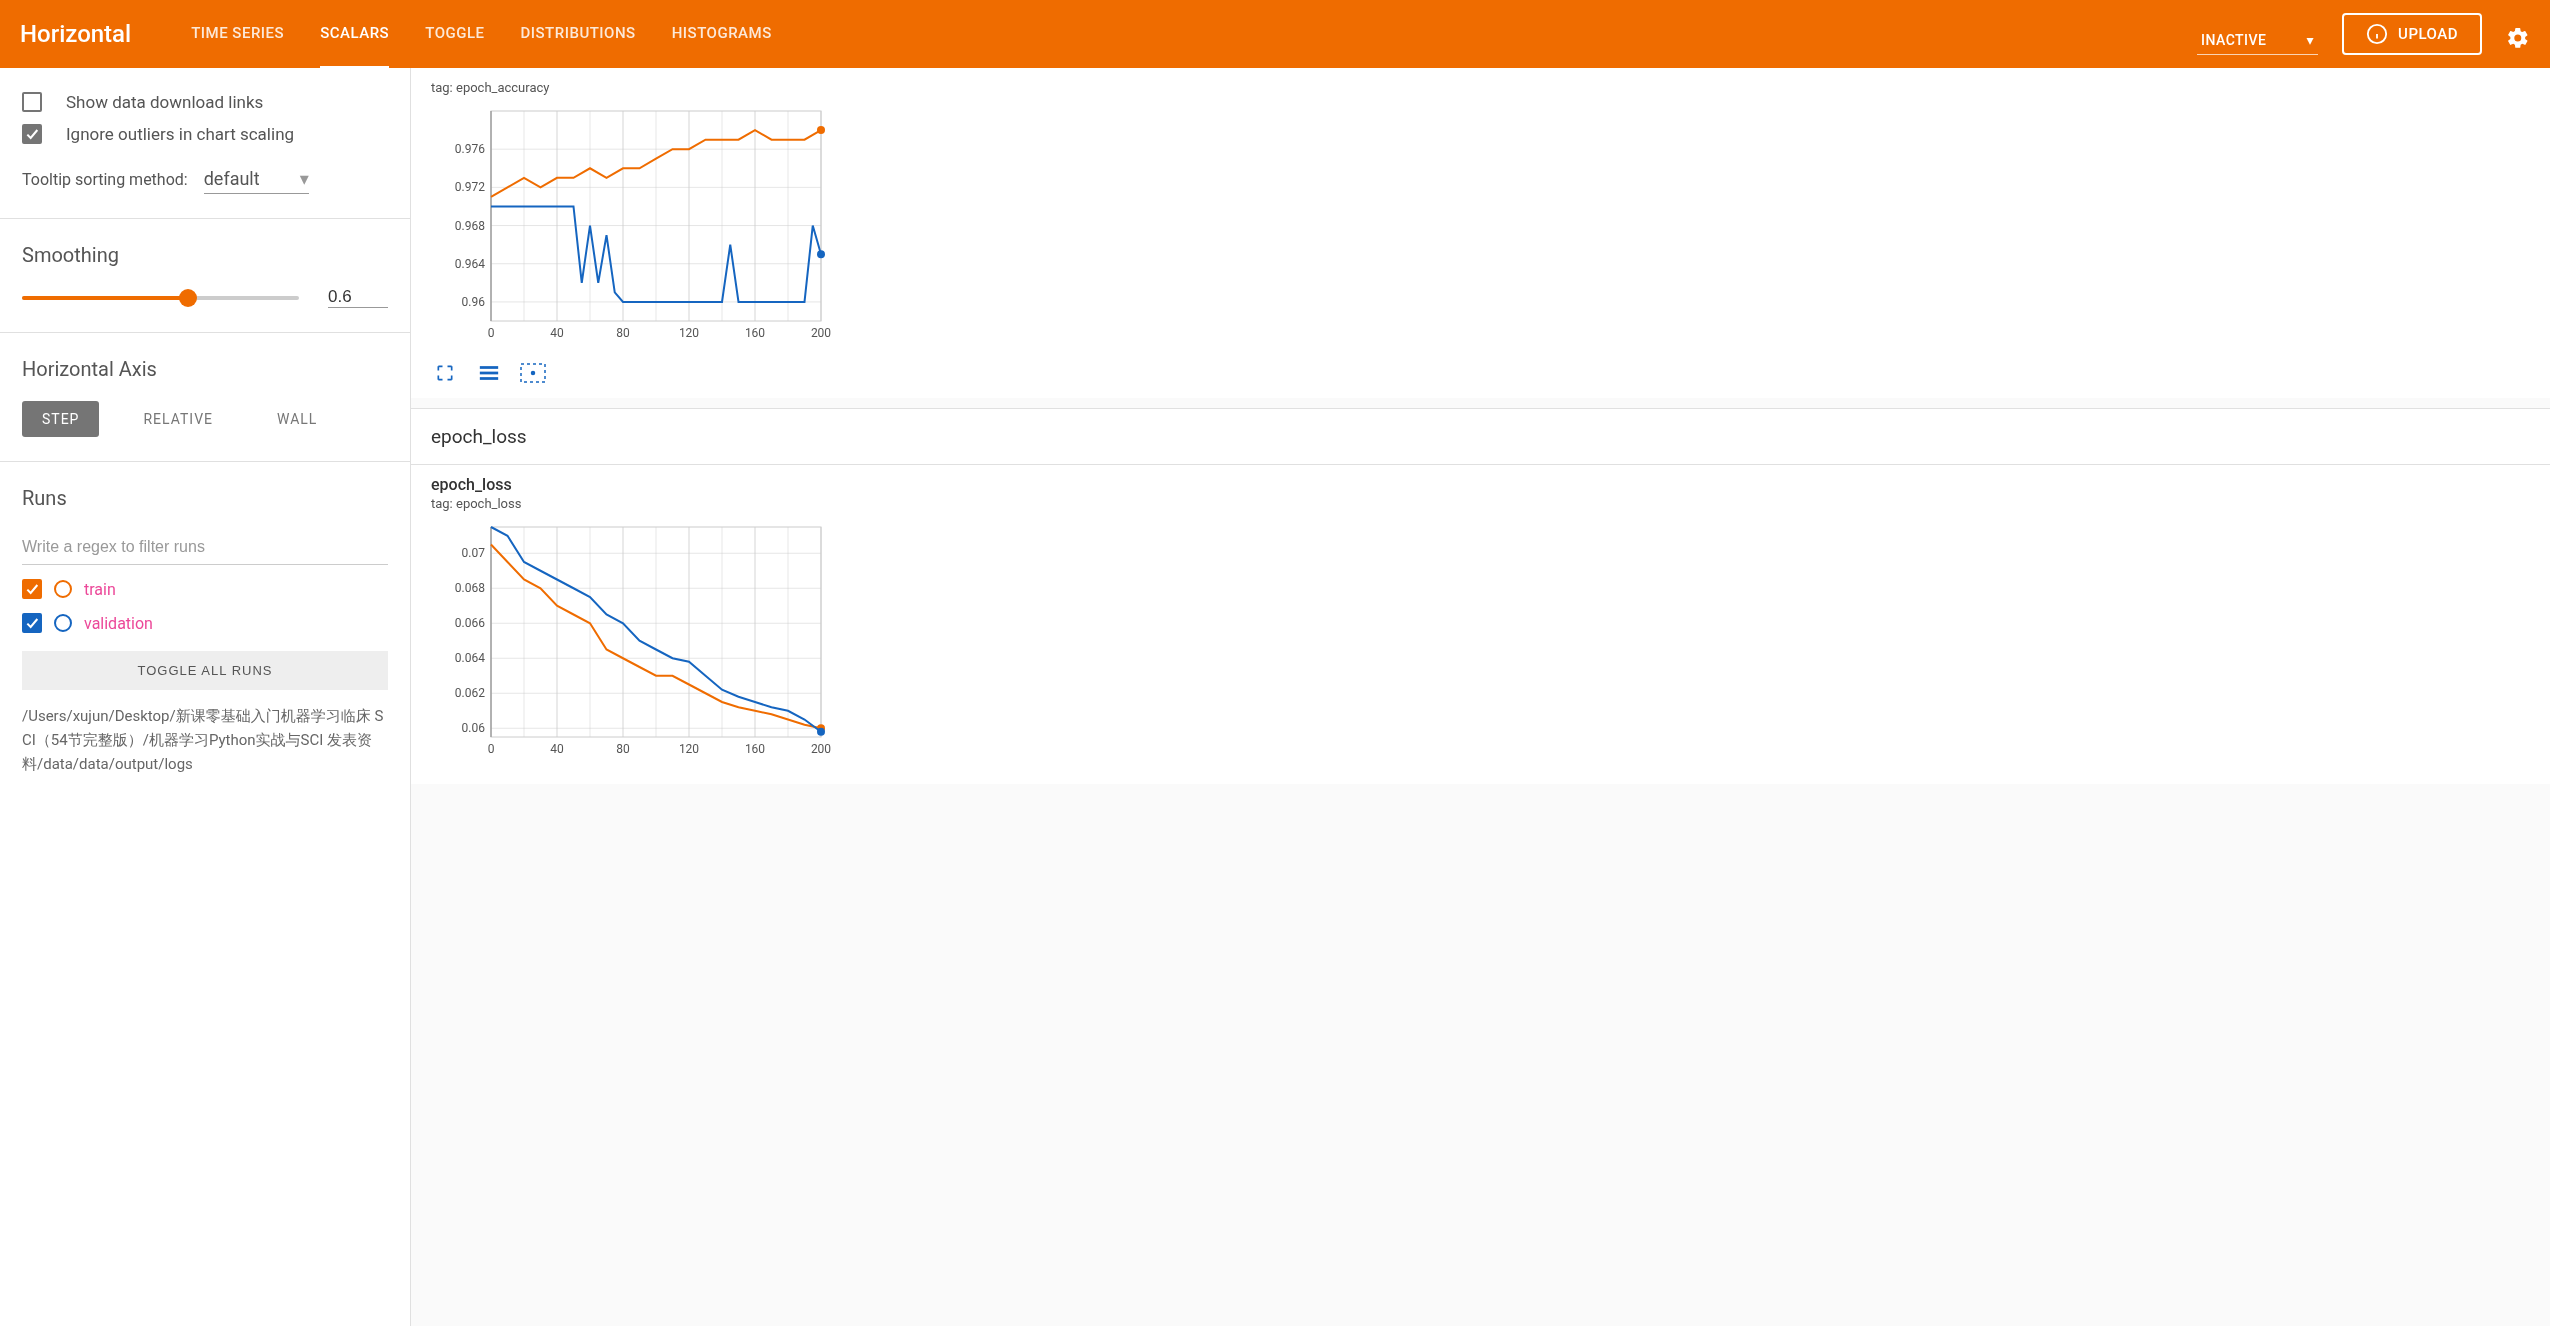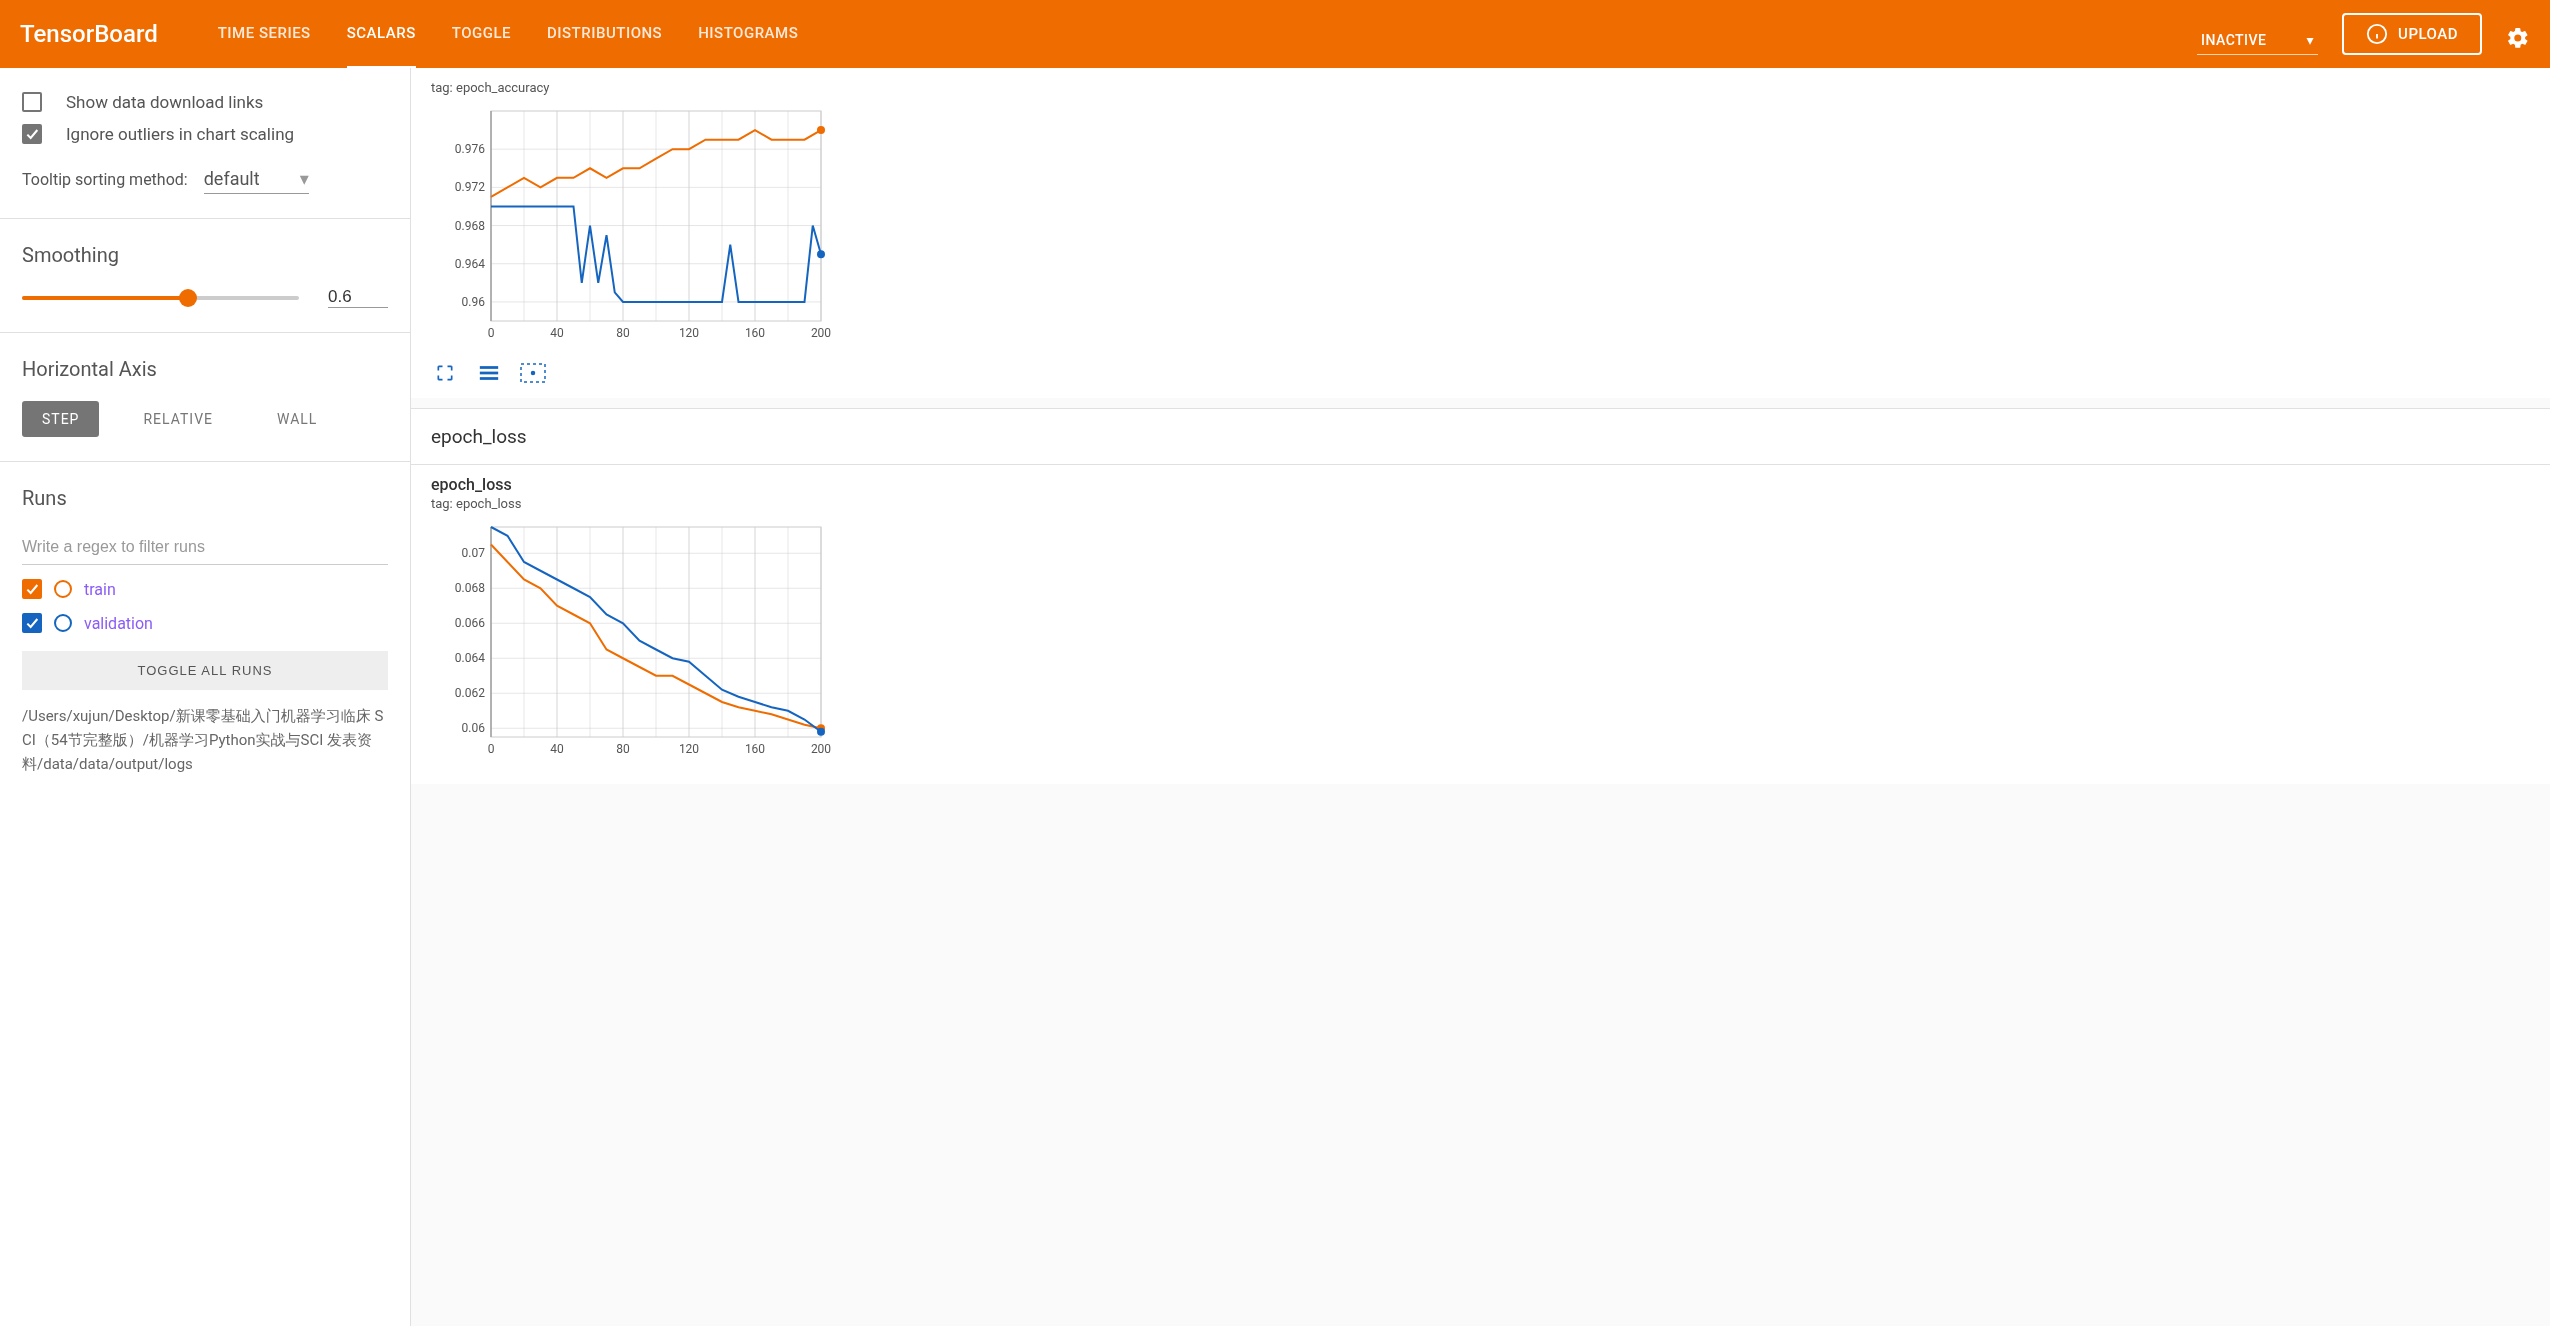--- a/index.html
+++ b/index.html
@@ -30,40 +30,40 @@
 .slider { flex: 1; position: relative; height: 4px; }
 .slider-track { position: absolute; left: 0; right: 0; top: 0; height: 4px; background: #ccc; border-radius: 2px; }
 .slider-fill { position: absolute; left: 0; width: 60%; top: 0; height: 4px; background: #ef6c00; border-radius: 2px; }
 .slider-thumb { position: absolute; left: 60%; top: -7px; width: 18px; height: 18px; background: #ef6c00; border-radius: 50%; transform: translateX(-50%); cursor: pointer; }
 .slider-val { width: 60px; border-bottom: 1px solid #999; font-size: 17px; color: #333; background: transparent; border-top: none; border-left: none; border-right: none; outline: none; }
 .btn-group { display: flex; gap: 24px; align-items: flex-start; }
 .btn { padding: 10px 20px; font-size: 14px; letter-spacing: 1px; cursor: pointer; border-radius: 3px; color: #777; }
 .btn.active { background: #757575; color: #fff; }
 .filter-input { width: 100%; border: none; border-bottom: 1px solid #ccc; padding: 8px 0; font-size: 16px; outline: none; color: #555; background: transparent; }
 .filter-input::placeholder { color: #999; }
-.run-row { display: flex; align-items: center; gap: 12px; margin-top: 14px; font-size: 16px; color: #8b5cf6; }
+.run-row { display: flex; align-items: center; gap: 12px; margin-top: 14px; font-size: 16px; color: #ec4899; }
 .run-circle { width: 18px; height: 18px; border: 2px solid; border-radius: 50%; }
 .toggle-all { width: 100%; background: #eee; border: none; padding: 12px; margin-top: 18px; font-size: 13px; letter-spacing: 1px; color: #555; cursor: pointer; }
 .path-text { font-size: 15px; color: #666; line-height: 1.6; margin-top: 14px; word-break: break-all; }
 .chart-card { background: #fff; padding: 10px 20px 14px; }
 .chart-title { font-size: 16px; font-weight: 500; color: #333; }
 .chart-tag { font-size: 13px; color: #555; margin-top: 2px; }
 .chart-svg { margin-top: 6px; }
 .chart-actions { display: flex; gap: 16px; margin-top: 8px; }
 .chart-action { width: 28px; height: 22px; display: flex; align-items: center; justify-content: center; cursor: pointer; color: #1565c0; }
 .section-header { background: #fff; border-top: 1px solid #e0e0e0; border-bottom: 1px solid #e0e0e0; padding: 16px 20px; font-size: 19px; color: #333; margin-top: 10px; }
 svg.line-chart text { font-size: 12px; fill: #555; }
 svg.line-chart .grid { stroke: #ccc; stroke-width: 0.5; }
 svg.line-chart .grid-dark { stroke: #888; stroke-width: 1; }
 </style>
 </head>
 <body>
 
 <div class="header">
-  <div class="logo">TensorBoard</div>
+  <div class="logo">Horizontal</div>
   <div class="tabs">
     <div class="tab">TIME SERIES</div>
     <div class="tab active">SCALARS</div>
     <div class="tab">TOGGLE</div>
     <div class="tab">DISTRIBUTIONS</div>
     <div class="tab">HISTOGRAMS</div>
   </div>
   <div class="header-right">
     <div class="status-select">
       <span>INACTIVE</span>

